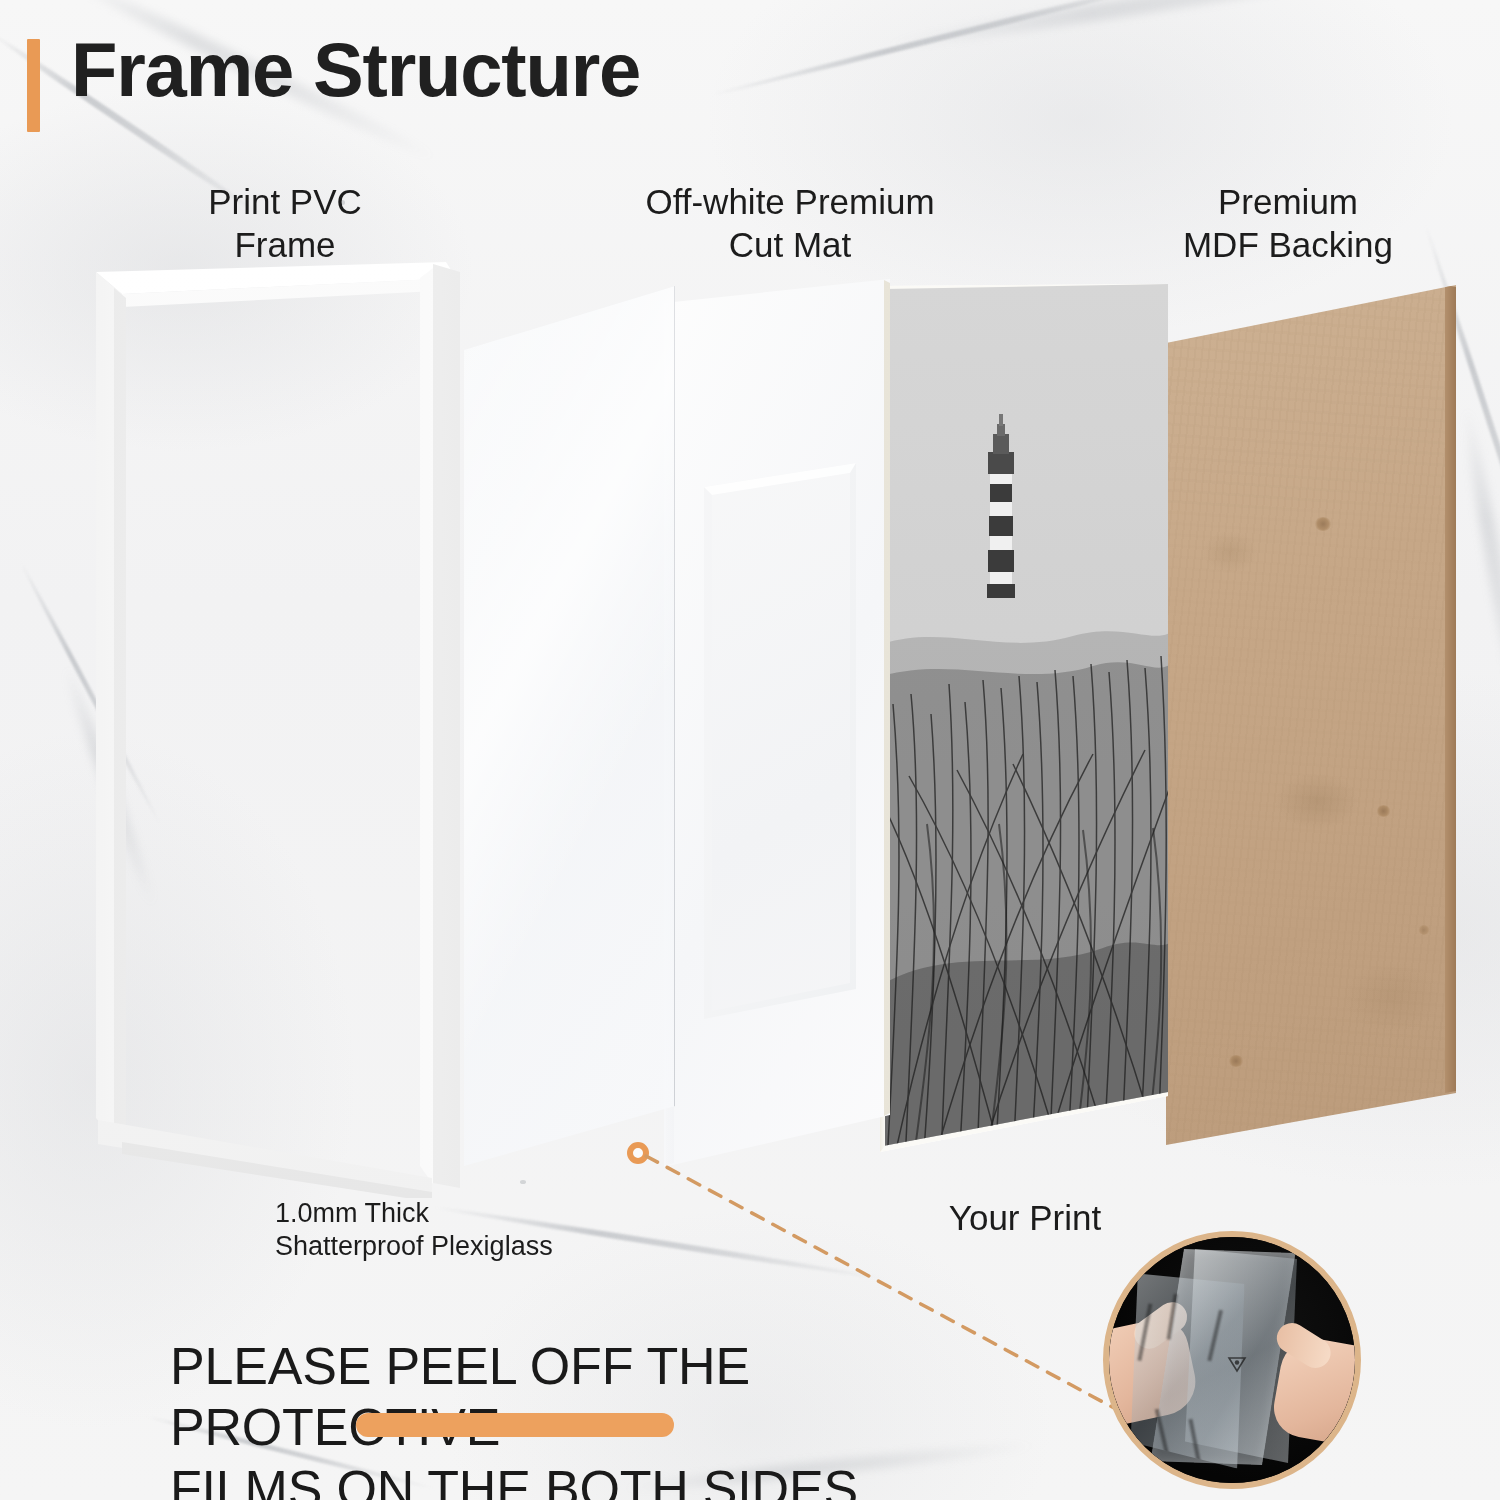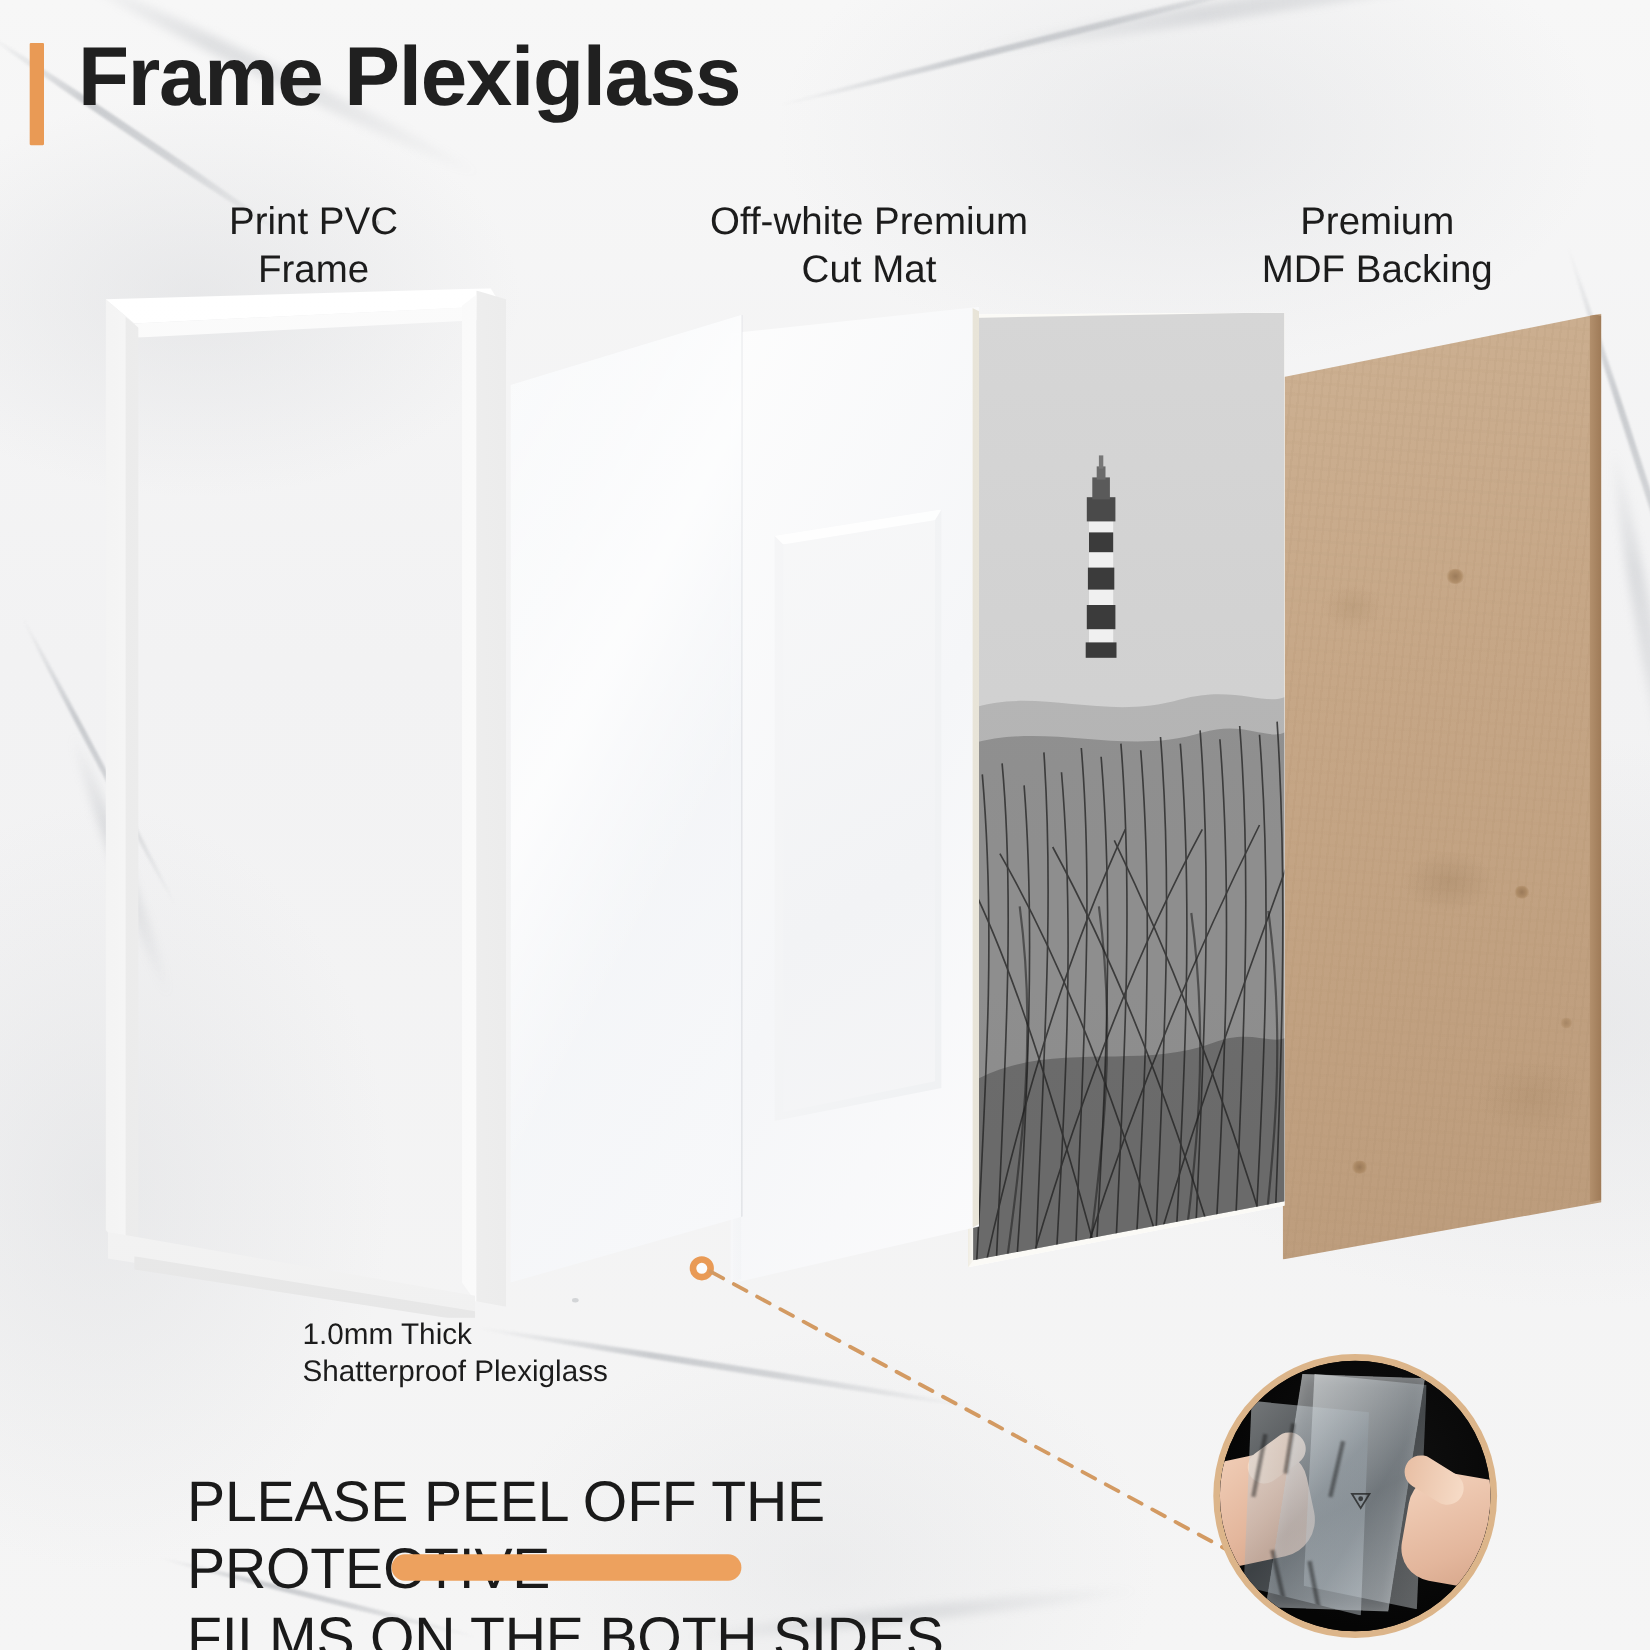--- a/index.html
+++ b/index.html
@@ -26,21 +26,21 @@
 
   
   #accentbar{position:absolute;left:27px;top:39px;width:13px;height:93px;background:#e99a55;border-radius:1px;}
   #title{position:absolute;left:71px;top:32px;font-size:76px;font-weight:700;color:#202020;
          letter-spacing:-1.2px;line-height:1;white-space:nowrap;}
 
   
   .caption{position:absolute;font-size:35px;color:#1c1c1c;line-height:1.23;text-align:center;white-space:pre-line;font-weight:400;}
   #cap-frame  {left:110px;top:180px;width:350px;}
   #cap-mat    {left:560px;top:180px;width:460px;}
-  #cap-mdf    {left:1052px;top:180px;width:400px;}
+  #cap-mdf    {left:1088px;top:180px;width:400px;}
 
   
   #cap-plexi{position:absolute;left:275px;top:1197px;width:620px;font-size:27px;color:#1c1c1c;
              line-height:1.24;text-align:left;white-space:pre-line;}
   #cap-print{position:absolute;left:870px;top:1198px;width:310px;font-size:35px;color:#1c1c1c;text-align:center;}
 
   
   .layer{position:absolute;}
 
   
@@ -183,21 +183,21 @@
   <div class="vein" style="left:1280px;top:420px;width:420px;height:6px;transform:rotate(72deg);"></div>
   <div class="vein soft" style="left:1330px;top:560px;width:330px;height:16px;transform:rotate(80deg);"></div>
   <div class="vein" style="left:430px;top:1240px;width:460px;height:6px;transform:rotate(9deg);"></div>
   <div class="vein soft" style="left:620px;top:1460px;width:420px;height:14px;transform:rotate(-6deg);"></div>
   <div class="vein" style="left:140px;top:1450px;width:300px;height:5px;transform:rotate(14deg);"></div>
   <div class="speck" style="left:340px;top:200px;width:5px;height:5px;"></div>
   <div class="speck" style="left:1020px;top:640px;width:4px;height:4px;"></div>
   <div class="speck" style="left:520px;top:1180px;width:6px;height:4px;"></div>
 
   <div id="accentbar"></div>
-  <div id="title">Frame Plexiglass</div>
+  <div id="title">Frame Structure</div>
 
   <div class="caption" id="cap-frame">Print PVC
 Frame</div>
   <div class="caption" id="cap-mat">Off-white Premium
 Cut Mat</div>
   <div class="caption" id="cap-mdf">Premium
 MDF Backing</div>
 
   <div class="layer" id="mdf">
     <div class="grain"></div>
@@ -285,20 +285,21 @@
     <div class="rail-left"></div>
     <div class="rail-left-in"></div>
     <div class="rail-right"></div>
     <div class="rail-right-in"></div>
     <div class="rail-bot"></div>
     <div class="rail-bot-face"></div>
   </div>
 
   <div id="cap-plexi">1.0mm Thick
 Shatterproof Plexiglass</div>
+  <div id="cap-print">Your Print</div>
 
   <div id="dot"></div>
   <svg id="dashline">
     <line x1="6" y1="6" x2="500" y2="272" stroke="#d39a62" stroke-width="3.5" stroke-dasharray="13 11" stroke-linecap="round"></line>
   </svg>
 
   <div id="cta">
     <span>PLEASE PEEL OFF THE PROTECTIVE</span>
     <span class="l2">
       <span>FILMS ON THE </span><span>BOTH SIDES</span>

